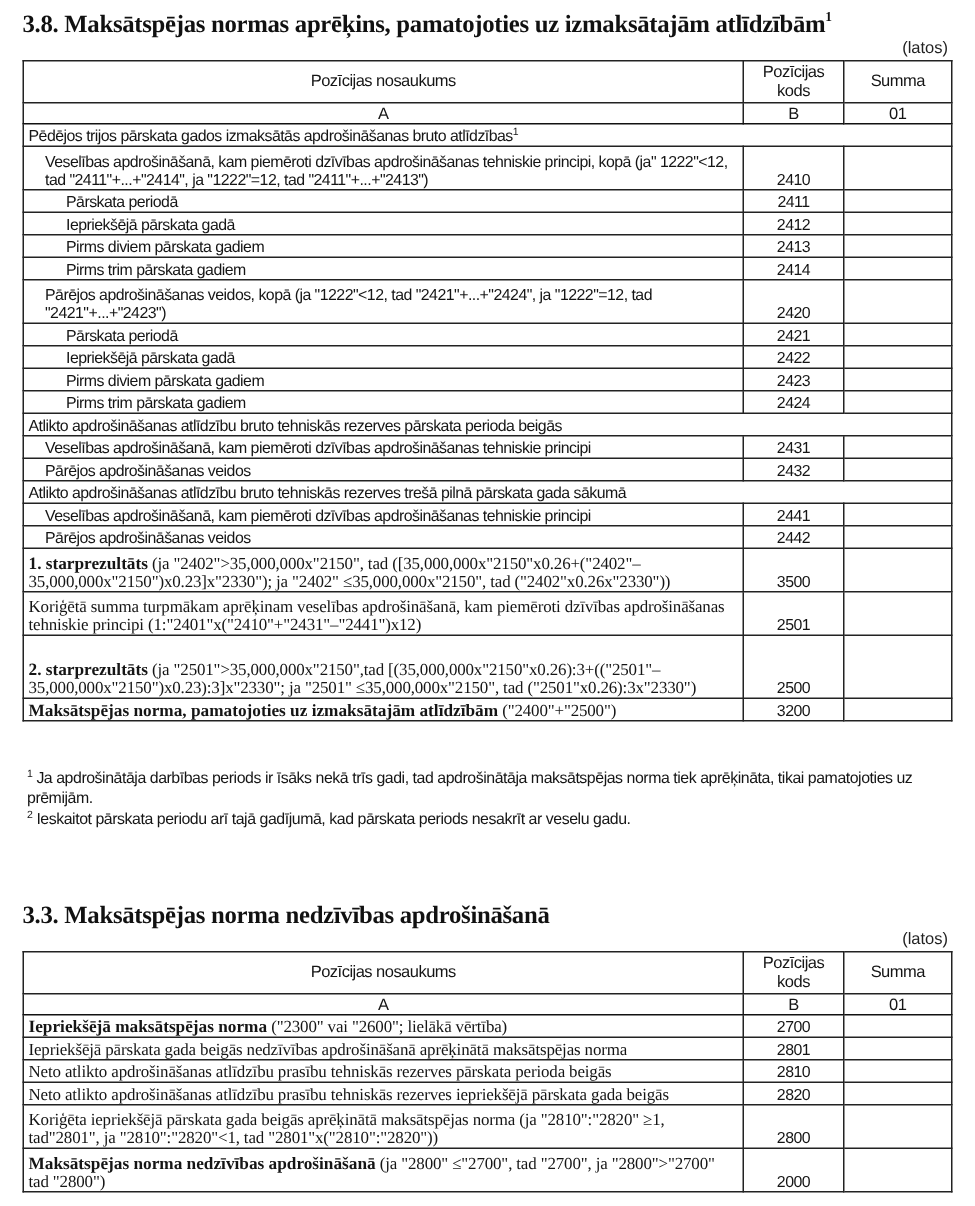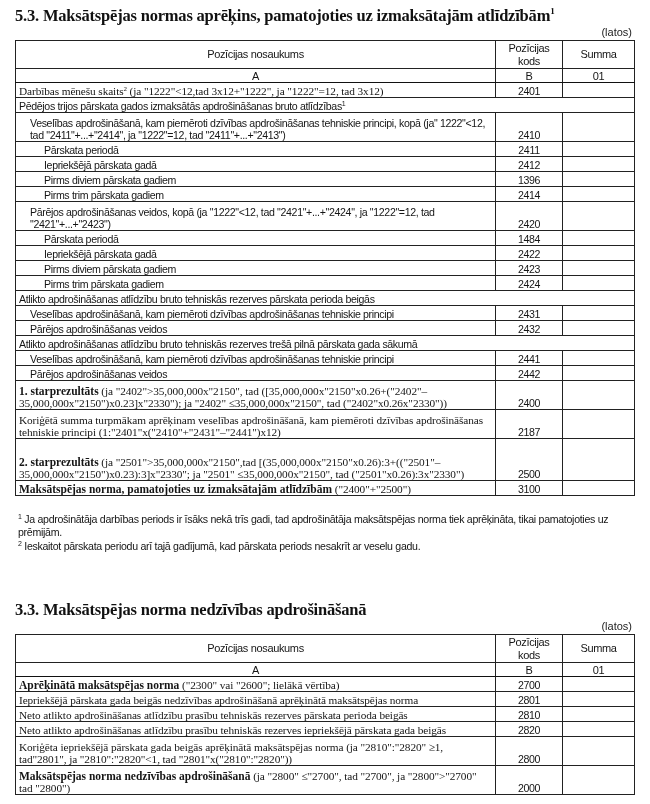--- a/index.html
+++ b/index.html
@@ -49,46 +49,41 @@
     position: absolute; left: 18px; top: 511px; width: 615px;
     font-size: 10.6px; letter-spacing: -0.3px; line-height: 12.5px; color: #151515;
   }
   .footnotes p { margin: 0; }
   .footnotes sup { font-size: 7px; vertical-align: 4px; }
   tr.boldtop td { border-top: 1.6px solid #111; margin-left: 40px; }
 </style>
 </head>
 <body>
 
-<div class="sec-title" style="top:6px;"><span>5.3. Maksātspējas normas aprēķins, pamatojoties uz izmaksātajām atlīdzībām</span><sup>1</sup></div>
+<div class="sec-title" style="top:6px;"><span>3.8. Maksātspējas normas aprēķins, pamatojoties uz izmaksātajām atlīdzībām</span><sup>1</sup></div>
 <div class="unit" style="top:26px;">(latos)</div>
 
 <table class="tbl" style="top:40px;">
   <colgroup>
       <col class="c-a">
       <col class="c-b">
       <col class="c-c">
     </colgroup>
   <tbody>
       <tr class="hdr">
     <td>Pozīcijas nosaukums</td>
     <td>Pozīcijas kods</td>
     <td>Summa</td>
   </tr>
   <tr class="letters">
     <td>A</td>
     <td>B</td>
     <td>01</td>
   </tr>
 
-  <tr class="r1 serifrow">
-    <td class="name"><span>Darbības mēnešu skaits</span><sup class="fn">2</sup><span> (ja "1222"&lt;12,tad 3x12+"1222", ja "1222"=12, tad 3x12)</span></td>
-    <td class="code">2401</td>
-    <td class="sum"></td>
-  </tr>
 
   <tr class="r1">
     <td colspan="3"><span>Pēdējos trijos pārskata gados izmaksātās apdrošināšanas bruto atlīdzības</span><sup class="fn">1</sup></td>
   </tr>
 
   <tr class="r2">
     <td class="ind1">Veselības apdrošināšanā, kam piemēroti dzīvības apdrošināšanas tehniskie principi, kopā (ja" 1222"&lt;12, tad "2411"+...+"2414", ja "1222"=12, tad "2411"+...+"2413")</td>
     <td class="code">2410</td>
     <td class="sum"></td>
   </tr>
@@ -97,37 +92,37 @@
     <td class="code">2411</td>
     <td class="sum"></td>
   </tr>
   <tr class="r1">
     <td class="ind2">Iepriekšējā pārskata gadā</td>
     <td class="code">2412</td>
     <td class="sum"></td>
   </tr>
   <tr class="r1">
     <td class="ind2">Pirms diviem pārskata gadiem</td>
-    <td class="code">1396</td>
+    <td class="code">2413</td>
     <td class="sum"></td>
   </tr>
   <tr class="r1">
     <td class="ind2">Pirms trim pārskata gadiem</td>
     <td class="code">2414</td>
     <td class="sum"></td>
   </tr>
 
   <tr class="r2">
     <td class="ind1">Pārējos apdrošināšanas veidos, kopā (ja "1222"&lt;12, tad "2421"+...+"2424", ja "1222"=12, tad "2421"+...+"2423")</td>
     <td class="code">2420</td>
     <td class="sum"></td>
   </tr>
   <tr class="r1">
     <td class="ind2">Pārskata periodā</td>
-    <td class="code">1484</td>
+    <td class="code">2421</td>
     <td class="sum"></td>
   </tr>
   <tr class="r1">
     <td class="ind2">Iepriekšējā pārskata gadā</td>
     <td class="code">2422</td>
     <td class="sum"></td>
   </tr>
   <tr class="r1">
     <td class="ind2">Pirms diviem pārskata gadiem</td>
     <td class="code">2423</td>
@@ -163,39 +158,39 @@
   </tr>
   <tr class="r1">
     <td class="ind1">Pārējos apdrošināšanas veidos</td>
     <td class="code">2442</td>
     <td class="sum"></td>
   </tr>
 
 
   <tr class="r2 serifrow">
     <td class="name"><span class="b">1. starprezultāts</span><span> (ja "2402"&gt;35,000,000x"2150", tad ([35,000,000x"2150"x0.26+("2402"–35,000,000x"2150")x0.23]x"2330"); ja "2402" ≤35,000,000x"2150", tad ("2402"x0.26x"2330"))</span></td>
-    <td class="code">2400</td>
+    <td class="code">3500</td>
     <td class="sum"></td>
   </tr>
 
   <tr class="r2 serifrow">
     <td class="name">Koriģētā summa turpmākam aprēķinam veselības apdrošināšanā, kam piemēroti dzīvības apdrošināšanas tehniskie principi (1:"2401"x("2410"+"2431"–"2441")x12)</td>
-    <td class="code">2187</td>
+    <td class="code">2501</td>
     <td class="sum"></td>
   </tr>
 
   <tr class="r3 serifrow">
     <td class="name"><span class="b">2. starprezultāts</span><span> (ja "2501"&gt;35,000,000x"2150",tad [(35,000,000x"2150"x0.26):3+(("2501"–35,000,000x"2150")x0.23):3]x"2330"; ja "2501" ≤35,000,000x"2150", tad ("2501"x0.26):3x"2330")</span></td>
     <td class="code">2500</td>
     <td class="sum"></td>
   </tr>
 
   <tr class="r1 serifrow boldtop">
     <td class="name"><span class="b">Maksātspējas norma, pamatojoties uz izmaksātajām atlīdzībām</span><span> ("2400"+"2500")</span></td>
-    <td class="code">3100</td>
+    <td class="code">3200</td>
     <td class="sum"></td>
   </tr>
 </tbody>
   </table>
 
 <div class="footnotes">
   <p><sup>1</sup> <span>Ja apdrošinātāja darbības periods ir īsāks nekā trīs gadi, tad apdrošinātāja maksātspējas norma tiek aprēķināta, tikai pamatojoties uz prēmijām.</span></p>
   <p><sup>2</sup> <span>Ieskaitot pārskata periodu arī tajā gadījumā, kad pārskata periods nesakrīt ar veselu gadu.</span></p>
 </div>
 
@@ -213,21 +208,21 @@
     <td>Pozīcijas nosaukums</td>
     <td>Pozīcijas kods</td>
     <td>Summa</td>
   </tr>
   <tr class="letters">
     <td>A</td>
     <td>B</td>
     <td>01</td>
   </tr>
   <tr class="r1 serifrow">
-    <td class="name"><span class="b">Aprēķinātā maksātspējas norma</span><span> ("2300" vai "2600"; lielākā vērtība)</span></td>
+    <td class="name"><span class="b">Iepriekšējā maksātspējas norma</span><span> ("2300" vai "2600"; lielākā vērtība)</span></td>
     <td class="code">2700</td>
     <td class="sum"></td>
   </tr>
   <tr class="r1 serifrow">
     <td class="name">Iepriekšējā pārskata  gada beigās nedzīvības apdrošināšanā aprēķinātā maksātspējas norma</td>
     <td class="code">2801</td>
     <td class="sum"></td>
   </tr>
   <tr class="r1 serifrow">
     <td class="name">Neto atlikto apdrošināšanas atlīdzību prasību tehniskās rezerves pārskata perioda beigās</td>

